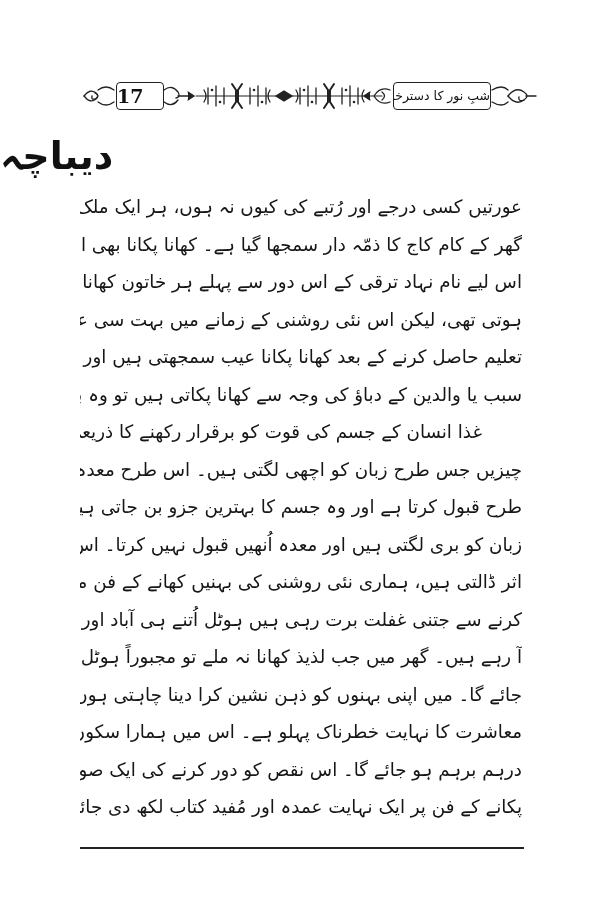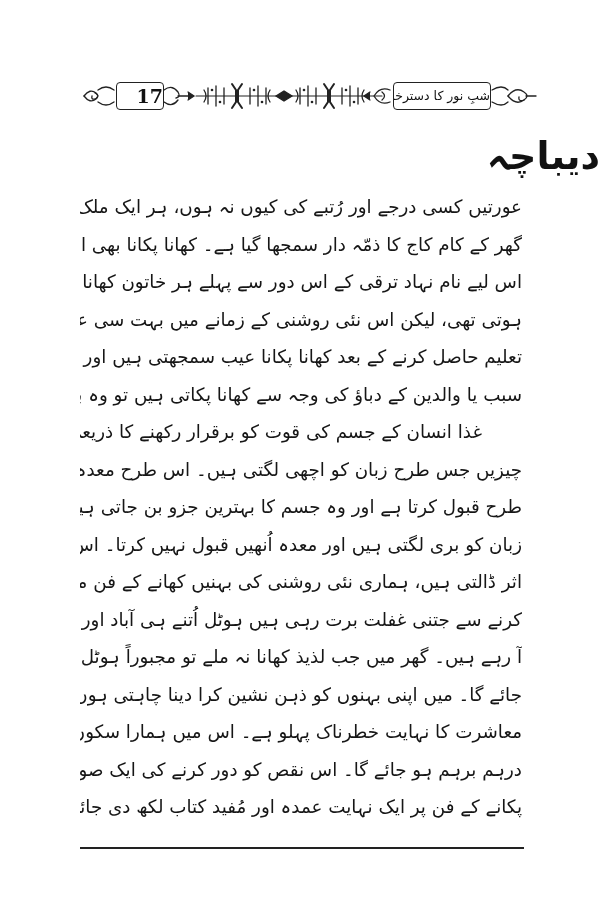--- a/index.html
+++ b/index.html
@@ -1,21 +1,21 @@
 <!DOCTYPE html>
 <html><head>
   <meta charset="utf-8">
   <style>
     html, body { margin: 0; padding: 0; background: #ffffff; }
     body { width: 600px; height: 916px; position: relative; overflow: hidden; font-family: "DejaVu Sans", sans-serif; color: #1a1a1a; }
     .header { position: absolute; left: 82px; top: 78px; width: 456px; height: 36px; }
     .header svg { position: absolute; left: 0; top: 0; }
-    .page-num { position: absolute; left: 34px; top: 4px; width: 46px; height: 26px; border: 1.5px solid #222; border-radius: 4px; background: #fff; font-family: "DejaVu Serif", serif; font-weight: bold; font-size: 19px; line-height: 26px; text-align: right; color: #111; }
+    .page-num { position: absolute; left: 34px; top: 4px; width: 46px; height: 26px; border: 1.5px solid #222; border-radius: 4px; background: #fff; font-family: "DejaVu Serif", serif; font-weight: bold; font-size: 19px; line-height: 26px; text-align: left; color: #111; }
     .book-title { position: absolute; left: 311px; top: 4px; width: 96px; height: 26px; border: 1.5px solid #222; border-radius: 4px; background: #fff; font-size: 12.5px; line-height: 26px; text-align: center; direction: rtl; color: #111; white-space: nowrap; overflow: hidden; }
-    .chapter-title { position: absolute; left: 0; width: 600px; top: 128px; text-align: right; direction: rtl; font-size: 38px; font-weight: bold; line-height: 56px; color: #111; }
+    .chapter-title { position: absolute; left: 0; width: 600px; top: 128px; text-align: left; direction: rtl; font-size: 38px; font-weight: bold; line-height: 56px; color: #111; }
     .body-text { position: absolute; left: 80px; width: 442px; top: 188px; direction: rtl; }
     .line { display: block; height: 37.5px; line-height: 37.5px; font-size: 18.3px; text-align: justify; text-align-last: justify; white-space: nowrap; overflow: hidden; color: #161616; }
     .line.short { text-align-last: right; }
     .line.indent { padding-right: 40px; }
     .bottom-rule { position: absolute; left: 80px; top: 847px; width: 444px; height: 2px; background: #222; }
   </style>
 </head>
 <body>
 
 <div class="header">

